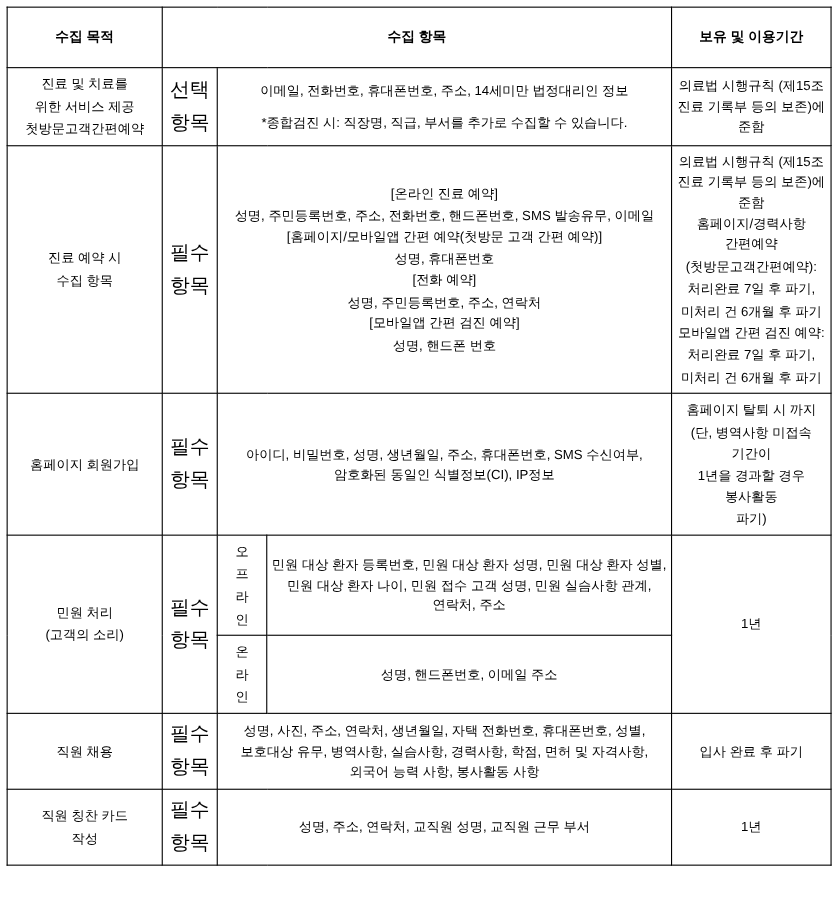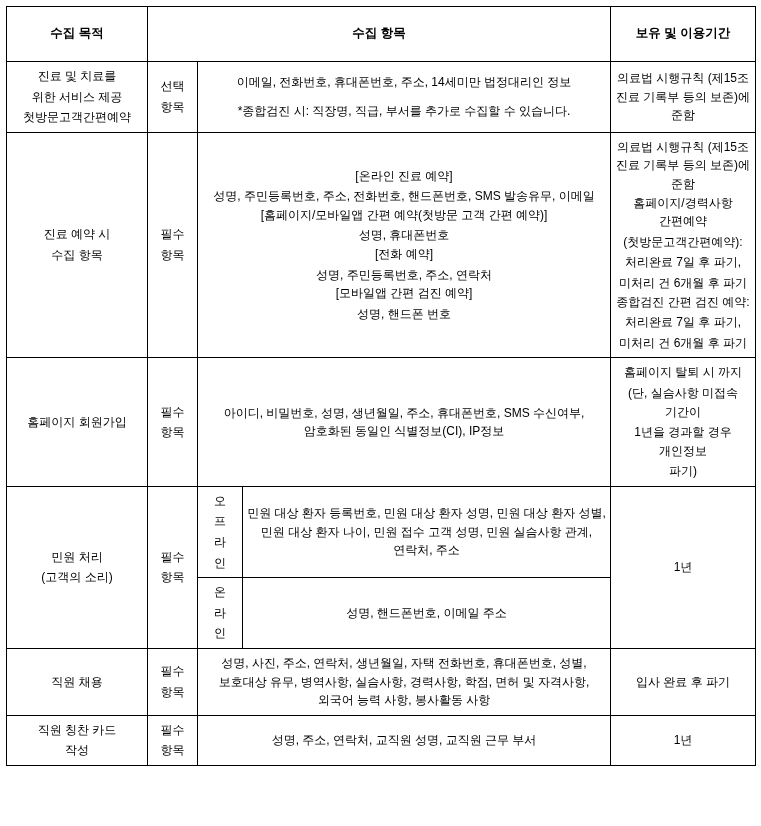--- a/index.html
+++ b/index.html
@@ -44,21 +44,21 @@
   col.c-purpose { width: 141px; }
   col.c-kind    { width: 50px; }
   col.c-channel { width: 45px; }
   col.c-items   { width: 368px; }
   col.c-period  { width: 145px; }
 
   .cell-purpose {
     font-size: 12px;
   }
   .cell-kind {
-    font-size: 12px;
+    font-size: 18px;
     letter-spacing: 0px;
     padding-left: 2px;
     padding-right: 2px;
   }
   .cell-channel {
     font-size: 12px;
     padding-left: 1px;
     padding-right: 1px;
     line-height: 1.35;
   }
@@ -156,40 +156,40 @@
           <span class="group">
             <span class="seg">의료법 시행규칙 (제15조 진료 기록부 등의 보존)에 준함</span>
           </span>
           <span class="group">
             <span class="seg">홈페이지/경력사항 간편예약</span>
             <span class="seg">(첫방문고객간편예약):</span>
             <span class="seg">처리완료 7일 후 파기,</span>
             <span class="seg">미처리 건 6개월 후 파기</span>
           </span>
           <span class="group">
-            <span class="seg">종합검진 간편 검진 예약:</span>
+            <span class="seg">모바일앱 간편 검진 예약:</span>
             <span class="seg">처리완료 7일 후 파기,</span>
             <span class="seg">미처리 건 6개월 후 파기</span>
           </span>
         </td>
       </tr>
 
       <tr>
         <td class="cell-purpose">홈페이지 회원가입</td>
         <td class="cell-kind">
           <span class="seg">필수</span>
           <span class="seg">항목</span>
         </td>
         <td class="cell-items" colspan="2">
           <span class="seg">아이디, 비밀번호, 성명, 생년월일, 주소, 휴대폰번호, SMS 수신여부, 암호화된 동일인 식별정보(CI), IP정보</span>
         </td>
         <td class="cell-period">
           <span class="seg">홈페이지 탈퇴 시 까지</span>
-          <span class="seg">(단, 실슴사항 미접속 기간이</span>
-          <span class="seg">1년을 경과할 경우 개인정보</span>
+          <span class="seg">(단, 병역사항 미접속 기간이</span>
+          <span class="seg">1년을 경과할 경우 봉사활동</span>
           <span class="seg">파기)</span>
         </td>
       </tr>
 
       <tr>
         <td class="cell-purpose" rowspan="2">
           <span class="seg">민원 처리</span>
           <span class="seg">(고객의 소리)</span>
         </td>
         <td class="cell-kind" rowspan="2">

